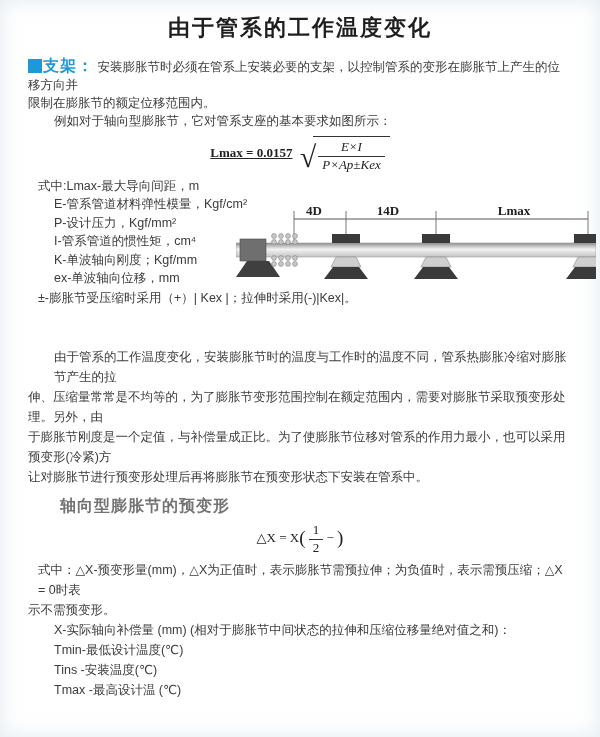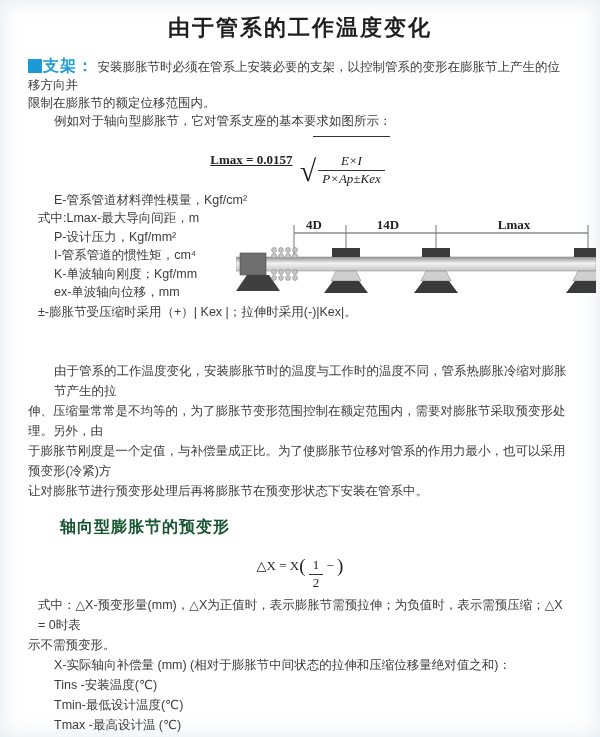--- a/index.html
+++ b/index.html
@@ -27,42 +27,42 @@
   .sec-label { color:#1d9ad6; font-size:16px; font-weight:bold; letter-spacing:1px; }
   .indent { padding-left:26px; }
   .indent-s { padding-left:10px; }
 
   
   .formula {
     text-align:center; font-family:"Liberation Serif","DejaVu Serif",serif;
     color:#222; font-size:13px; margin:6px 0 4px;
   }
   .f-bold { font-weight:bold;text-decoration:underline; }
-  .frac { display:inline-block; vertical-align:middle; text-align:center; line-height:1.15; font-style:italic;margin-top:14px; }
+  .frac { display:inline-block; vertical-align:middle; text-align:center; line-height:1.15; font-style:italic; }
   .frac .num { display:block; border-bottom:1px solid #333; padding:0 4px 1px; }
   .frac .den { display:block; padding:1px 4px 0; }
   .frac.plain { font-style:normal; }
   .sqrt { display:inline-flex; align-items:stretch; vertical-align:middle; margin-left:4px; }
   .sqrt .rad { font-size:30px; line-height:1.05; font-weight:400; align-self:flex-end; margin-right:-3px; }
   .sqrt .sq-body { border-top:1.5px solid #333; padding:3px 5px 0; align-self:flex-start; }
   .bigparen { font-size:19px; vertical-align:-2px; font-weight:normal; }
 
   
   .defs-zone { position:relative; margin-top:4px; min-height:170px; }
   .def-line { font-size:12.5px; line-height:18.5px; }
   .note-line { font-size:12.5px; line-height:20px; }
   .diagram {
     position:absolute; top:26px; right:-24px; width:360px; height:100px;
   }
 
   
   .sec-hd2 { margin-top:10px; }
   .pre-line { font-size:12.5px; line-height:20px; }
   .sub-hd {
-    color:#14532d; font-size:16px; font-weight:bold; letter-spacing:1px; margin-top:16px;
+    color:#737373; font-size:16px; font-weight:bold; letter-spacing:1px; margin-top:9px;
   }
   .sub-hd.axial { padding-left:32px; }
   .ax-line { font-size:12.5px; line-height:20px; }
   .dim-label { font-family:"Liberation Serif","DejaVu Serif",serif; font-weight:bold; font-size:13px; fill:#222; }
 </style>
 </head>
 <body>
 
 <div class="page">
 
@@ -82,22 +82,22 @@
       <span class="sq-body">
         <span class="frac">
           <span class="num">E×I</span>
           <span class="den">P×Ap±Kex</span>
         </span>
       </span>
     </span>
   </div>
 
   <div class="defs-zone">
+    <div class="def-line indent-s">式中:Lmax-最大导向间距，m</div>
     <div class="def-line indent">E-管系管道材料弹性模量，Kgf/cm²</div>
-    <div class="def-line indent-s">式中:Lmax-最大导向间距，m</div>
     <div class="def-line indent">P-设计压力，Kgf/mm²</div>
     <div class="def-line indent">I-管系管道的惯性矩，cm⁴</div>
     <div class="def-line indent">K-单波轴向刚度；Kgf/mm</div>
     <div class="def-line indent">ex-单波轴向位移，mm</div>
     <div class="note-line indent-s">±-膨胀节受压缩时采用（+）| Kex |；拉伸时采用(-)|Kex|。</div>
 
     <svg class="diagram" viewBox="0 0 360 100">
       <defs>
         <linearGradient id="pipeGrad" x1="0" y1="0" x2="0" y2="1">
           <stop offset="0" stop-color="#8f8f8f"></stop>
@@ -170,17 +170,17 @@
       <span class="num">1</span>
       <span class="den">2</span>
     </span>
     <span>−</span>
     <span class="bigparen">)</span>
   </div>
 
   <div class="ax-line indent-s">式中：△X-预变形量(mm)，△X为正值时，表示膨胀节需预拉伸；为负值时，表示需预压缩；△X = 0时表</div>
   <div class="ax-line">示不需预变形。</div>
   <div class="ax-line indent">X-实际轴向补偿量 (mm) (相对于膨胀节中间状态的拉伸和压缩位移量绝对值之和)：</div>
+  <div class="ax-line indent">Tmin-最低设计温度(℃)</div>
   <div class="ax-line indent">Tins -安装温度(℃)</div>
-  <div class="ax-line indent">Tmin-最低设计温度(℃)</div>
   <div class="ax-line indent">Tmax -最高设计温 (℃)</div>
 
 </div>
 
 </body></html>

